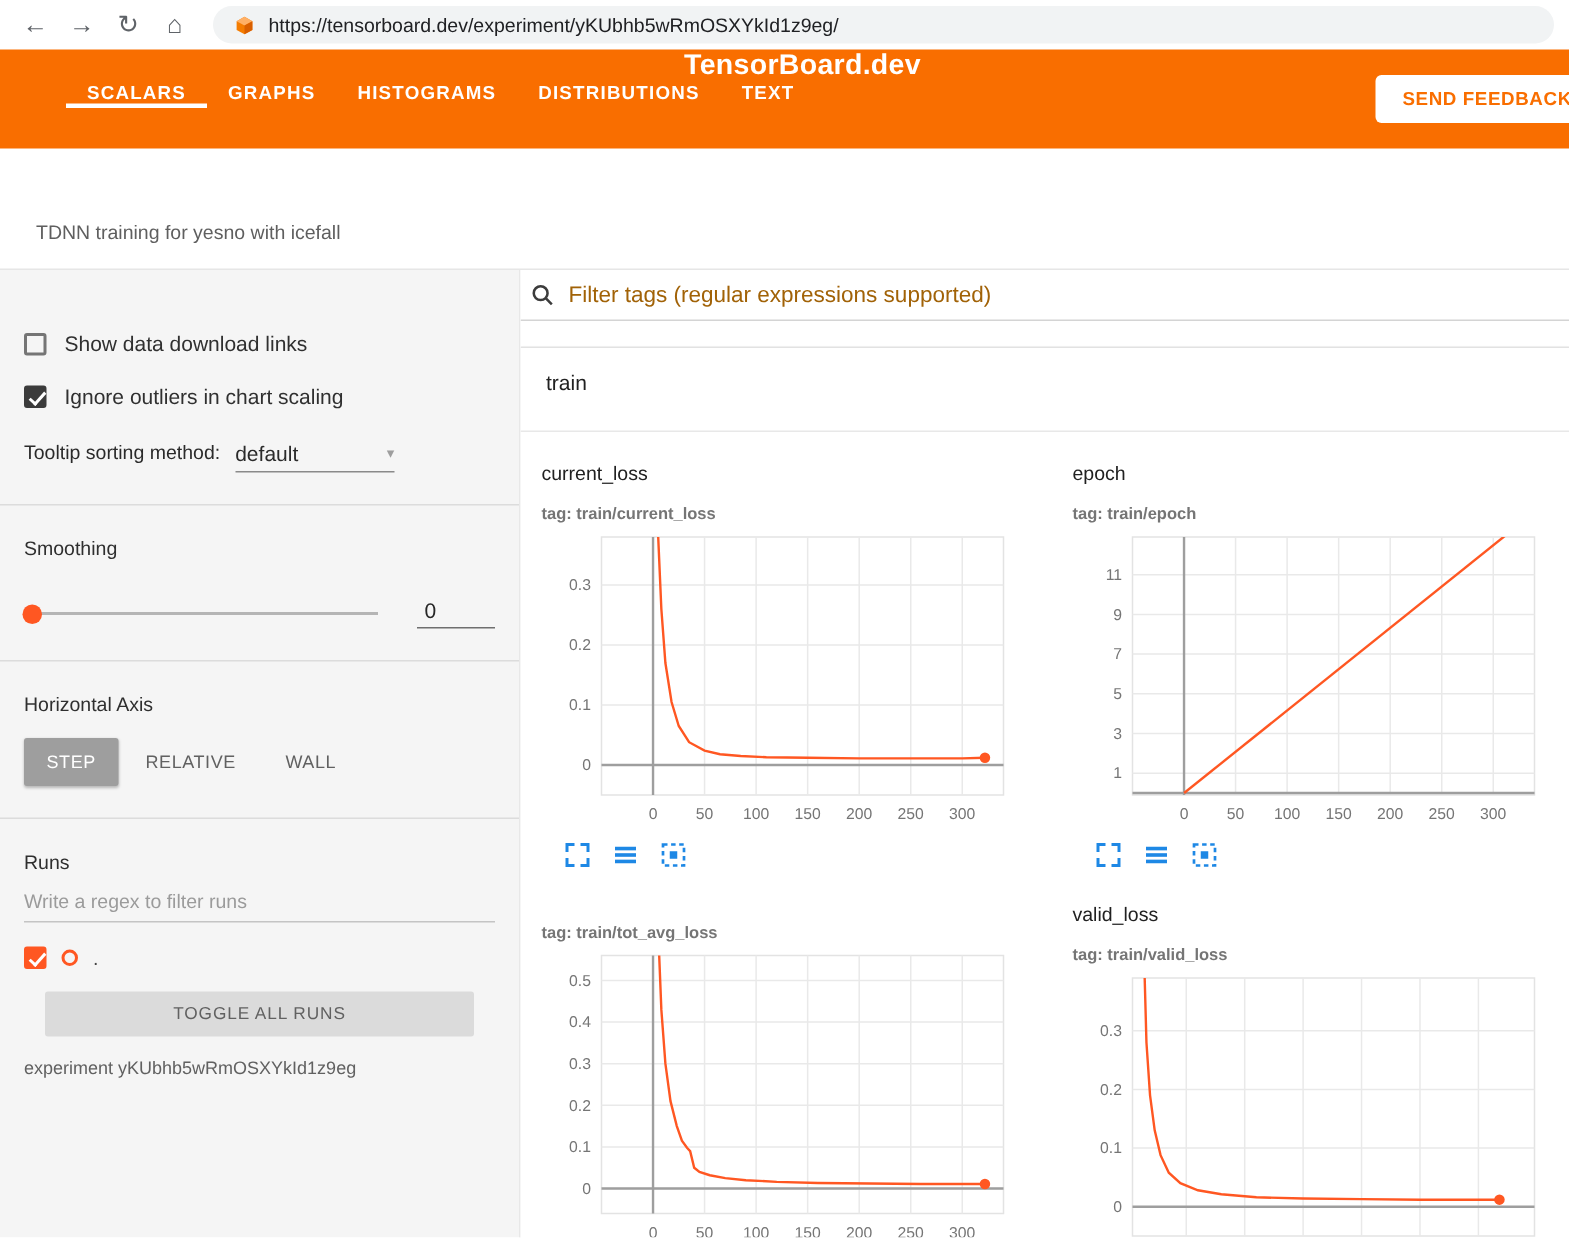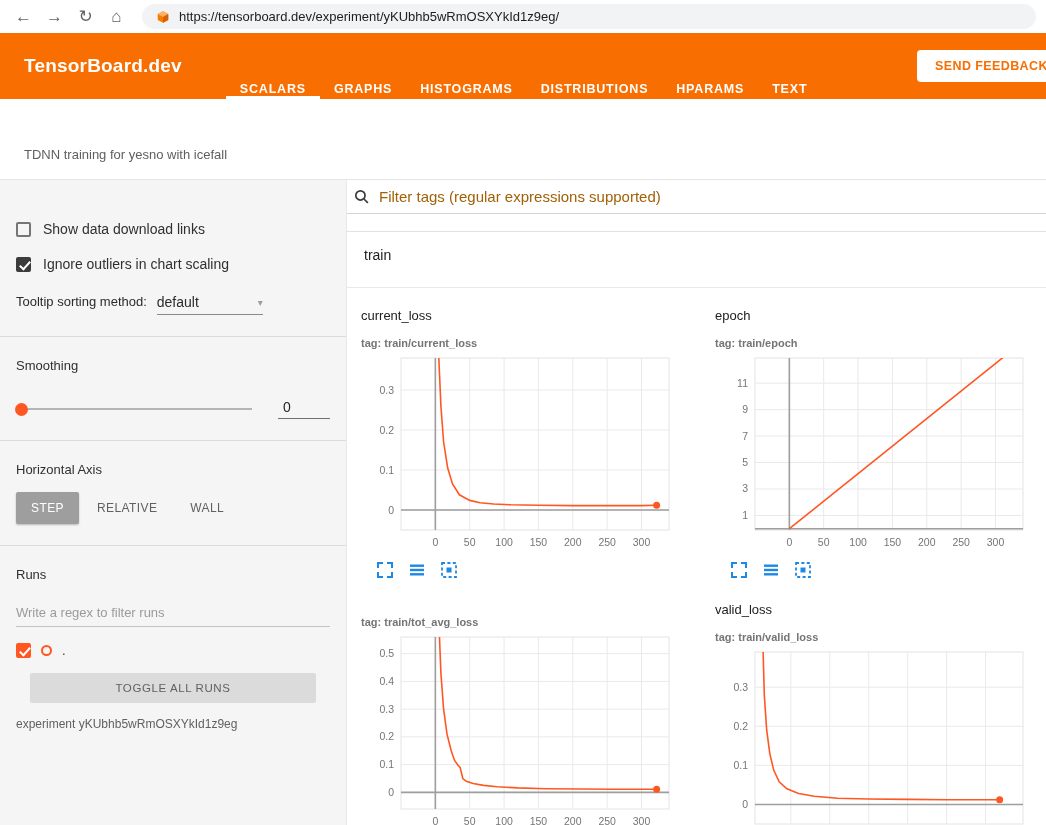--- a/index.html
+++ b/index.html
@@ -8,21 +8,21 @@
 
   
   .browser { height:33px; display:flex; align-items:center; padding:0 10px; background:#fff; gap:4px; }
   .nav-ic { width:27px; height:27px; display:flex; align-items:center; justify-content:center;
             color:#5f6368; font-size:17px; border-radius:50%; cursor:pointer; flex-shrink:0; }
   .addr { flex:1; height:25px; background:#f1f3f4; border-radius:13px; display:flex; align-items:center;
           padding:0 14px; gap:9px; margin-left:8px; }
   .addr .url { font-size:13px; color:#202124; white-space:nowrap; }
 
   
-  header { height:66px; background:#f96e00; display:flex; align-items:flex-end; position:relative; color:#fff; }
+  header { height:66px; background:#f96e00; display:flex; align-items:flex-start; position:relative; color:#fff;flex-direction:column; }
   .brand { font-size:19px; font-weight:bold; align-self:center; margin-left:24px; letter-spacing:.2px; }
   nav { display:flex; margin-left:44px; }
   .tab { display:flex; align-items:center; padding:0 14px; font-size:12.5px; font-weight:bold;
          letter-spacing:.8px; border-bottom:3px solid transparent; cursor:pointer; }
   .tab.active { border-bottom-color:#fff; }
   .feedback { position:absolute; left:917px; top:17px; background:#fff; border:none; border-radius:4px;
               padding:9px 18px; font-size:12.5px; font-weight:bold; letter-spacing:.4px;
               font-family:inherit; white-space:nowrap; cursor:pointer; }
 
   
@@ -50,21 +50,21 @@
   .sec-label { font-size:13px; color:#2f2f2f; }
   .slider-row { display:flex; align-items:center; gap:26px; margin-top:26px; }
   .track { flex:1; height:2px; background:#b5b5b5; position:relative; cursor:pointer; }
   .thumb { position:absolute; left:-1px; top:-5.5px; width:13px; height:13px; border-radius:50%; display:block; }
   .sm-value { width:52px; border-bottom:1px solid #6f6f6f; font-size:14px; padding:0 0 3px 5px; }
   .axis-btns { display:flex; gap:3px; margin-top:15px; }
   .axis-btn { padding:9px 15px; font-size:12px; letter-spacing:.4px; color:#616161; background:transparent;
               border:none; font-family:inherit; cursor:pointer; border-radius:2px; }
   .axis-btn.selected { background:#9e9e9e; color:#fff; box-shadow:0 1px 2px rgba(0,0,0,.25); }
   .regex-input { border:none; background:transparent; border-bottom:1px solid #c4c4c4; width:100%;
-                 padding:7px 0 6px; font-size:13px; margin-top:16px; color:#333; font-family:inherit; }
+                 padding:7px 0 6px; font-size:13px; margin-top:4px; color:#333; font-family:inherit; }
   .regex-input::placeholder { color:#9b9b9b; }
   .run-row { display:flex; align-items:center; gap:10px; margin-top:16px; font-size:13px; color:#444; }
   .run-circle { width:11px; height:11px; border:2px solid #ff5722; border-radius:50%; display:inline-block; }
   .toggle-btn { display:block; margin:15px auto 0; width:286px; padding:9px 0; background:#dbdbdb; border:none;
                 color:#616161; font-size:11.5px; letter-spacing:.6px; font-family:inherit; border-radius:2px;
                 cursor:pointer; }
   .exp-label { margin-top:14px; font-size:12px; color:#616161; }
 
   
   main { flex:1; display:flex; flex-direction:column; overflow:hidden; background:#fff; }
@@ -101,21 +101,20 @@
   </div>
 </div>
 
 <header style="background: rgb(249, 110, 0);">
   <div class="brand">TensorBoard.dev</div>
   <nav>
     <div class="tab active">SCALARS</div>
     <div class="tab">GRAPHS</div>
     <div class="tab">HISTOGRAMS</div>
     <div class="tab">DISTRIBUTIONS</div>
-    <div class="tab">HPARAMS</div>
     <div class="tab">TEXT</div>
   </nav>
   <button class="feedback" style="color: rgb(249, 110, 0);">SEND FEEDBACK</button>
 </header>
 
 <div class="desc-row">
   <span>TDNN training for yesno with icefall</span>
 </div>
 
 <div class="content">

